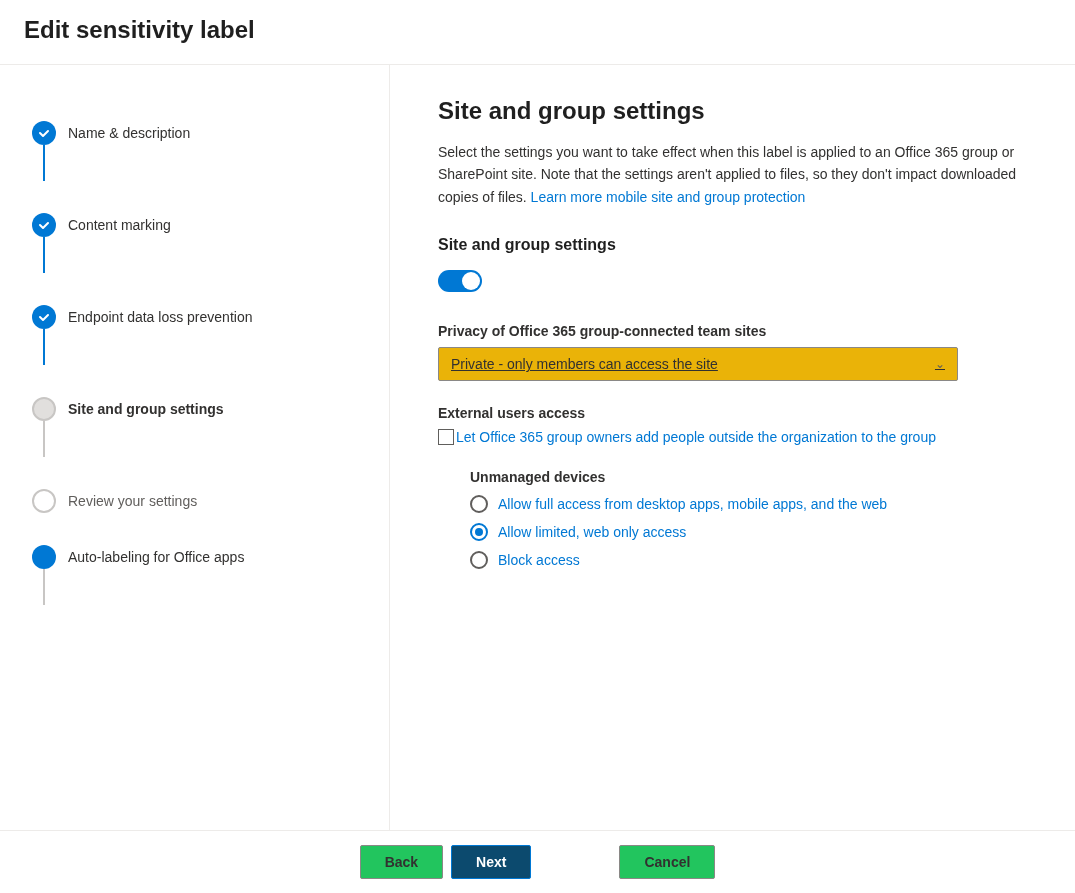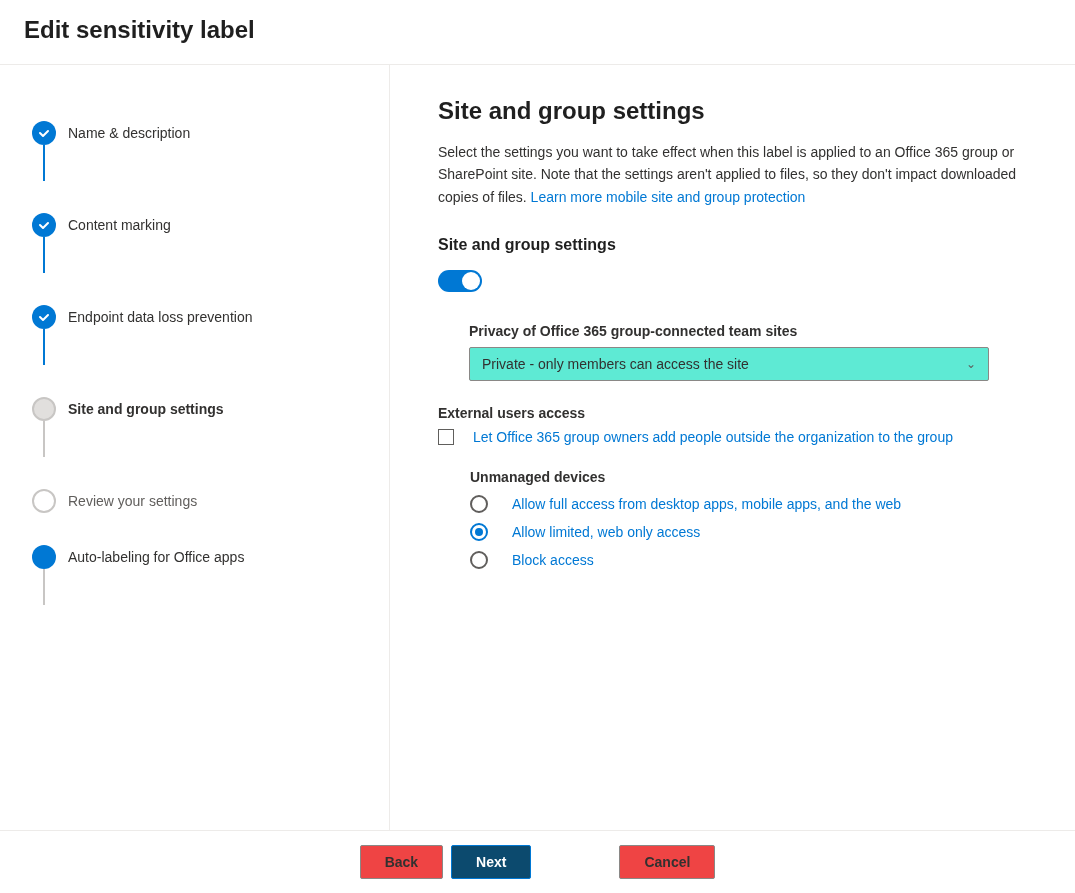--- a/index.html
+++ b/index.html
@@ -182,51 +182,51 @@
     .field-label {
       font-size: 14px;
       font-weight: 600;
       color: #323130;
       margin-bottom: 8px;
     }
 
     .dropdown-container {
       margin-bottom: 24px;
       max-width: 520px;
-      margin-left: 31px;
     }
 
     .dropdown {
       width: 100%;
       border: 1px solid #8a8886;
       border-radius: 2px;
       padding: 8px 12px;
       font-size: 14px;
       color: #323130;
-      background: #5eead4;
+      background: #eab308;
       display: flex;
       align-items: center;
       justify-content: space-between;
       cursor: pointer;
+      text-decoration: underline;
     }
 
     .dropdown-chevron {
       color: #605e5c;
       font-size: 12px;
     }
 
     
     .checkbox-section {
       margin-bottom: 24px;
     }
 
     .checkbox-item {
       display: flex;
       align-items: center;
-      gap: 19px;
+      gap: 2px;
       margin-top: 8px;
     }
 
     .checkbox {
       width: 16px;
       height: 16px;
       border: 1px solid #605e5c;
       background: #fff;
       flex-shrink: 0;
     }
@@ -238,21 +238,21 @@
 
     
     .radio-section {
       margin-bottom: 24px;
       margin-left: 32px;
     }
 
     .radio-item {
       display: flex;
       align-items: center;
-      gap: 24px;
+      gap: 10px;
       margin-top: 10px;
     }
 
     .radio-outer {
       width: 18px;
       height: 18px;
       border-radius: 50%;
       border: 2px solid #605e5c;
       background: #fff;
       display: flex;
@@ -287,21 +287,21 @@
       background: #fff;
     }
 
     .btn {
       padding: 8px 24px;
       font-size: 14px;
       font-weight: 600;
       border-radius: 2px;
       cursor: pointer;
       border: 1px solid #8a8886;
-      background: #ef4444;
+      background: #22c55e;
       color: #323130;
       min-width: 80px;
     }
 
     .btn-primary {
       background: #0c4a6e;
       color: #fff;
       border-color: #0078d4;
     }
 

